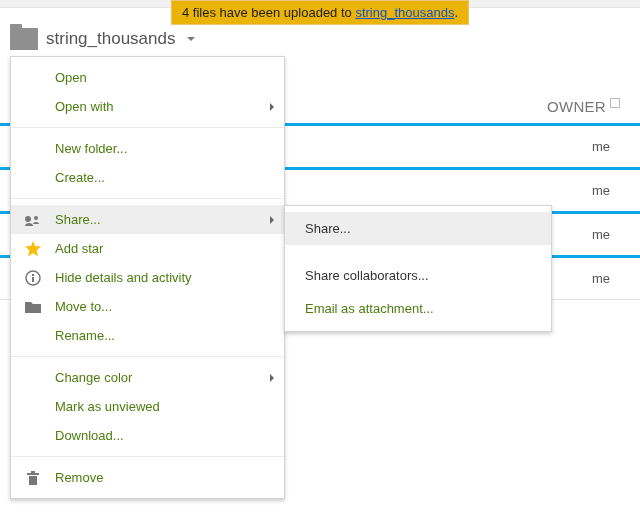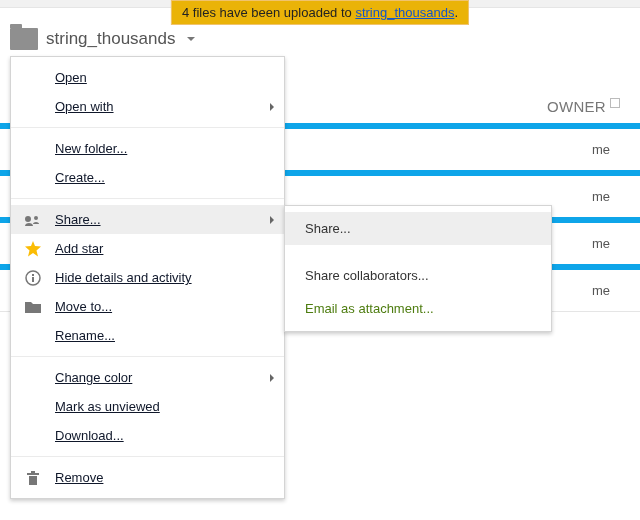--- a/index.html
+++ b/index.html
@@ -77,21 +77,21 @@
     letter-spacing: .3px;
   }
   .lhead .sortbox {
     display: inline-block;
     width: 10px; height: 10px;
     border: 1px solid #bbb;
     margin-left: 4px;
     vertical-align: middle;
   }
   .lrow {
-    border-top: 6px solid #0ea5e9;
+    border-top: 3px solid #0ea5e9;
     text-align: right;
     padding: 13px 30px 13px 0;
     color: #555;
     font-size: 13px;
   }
   .lrow:last-child { border-bottom: 1px solid #e5e5e5; }
 
   .menu {
     position: absolute;
     top: 56px;
@@ -99,24 +99,23 @@
     width: 275px;
     background: #fff;
     border: 1px solid #d4d4d4;
     box-shadow: 0 2px 4px rgba(0,0,0,.2);
     padding: 6px 0;
     z-index: 20;
   }
   .mi {
     position: relative;
     padding: 7px 14px 7px 44px;
-    color: #0f172a;
+    color: #4d7c0f;
     font-size: 13px;
     cursor: default;
-    text-decoration: underline;
   }
   .mi.hl { background: #eee; }
   .sep { border-top: 1px solid #ebebeb; margin: 6px 0; }
   .arrow {
     position: absolute;
     right: 10px; top: 50%;
     transform: translateY(-50%);
     width: 0; height: 0;
     border-top: 4px solid transparent;
     border-bottom: 4px solid transparent;

